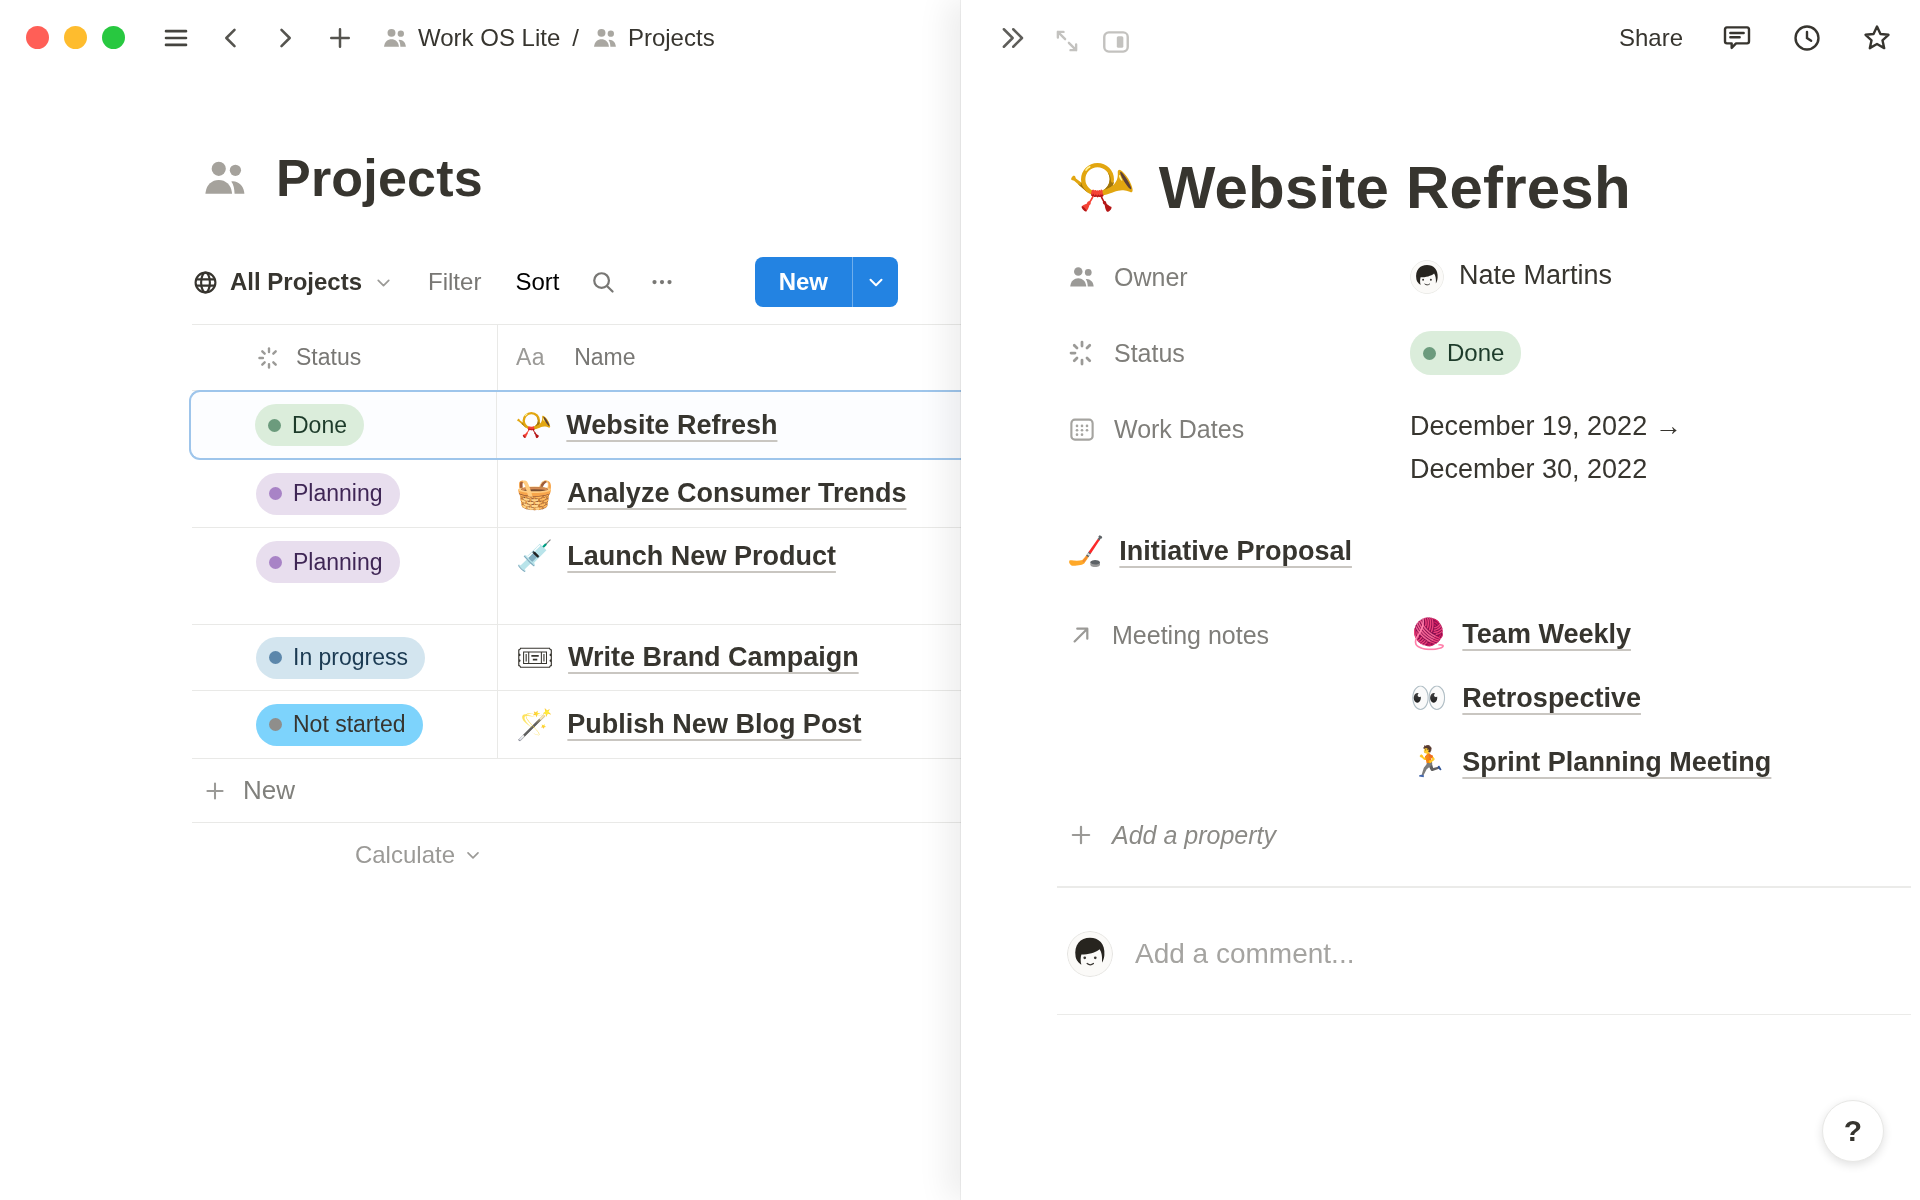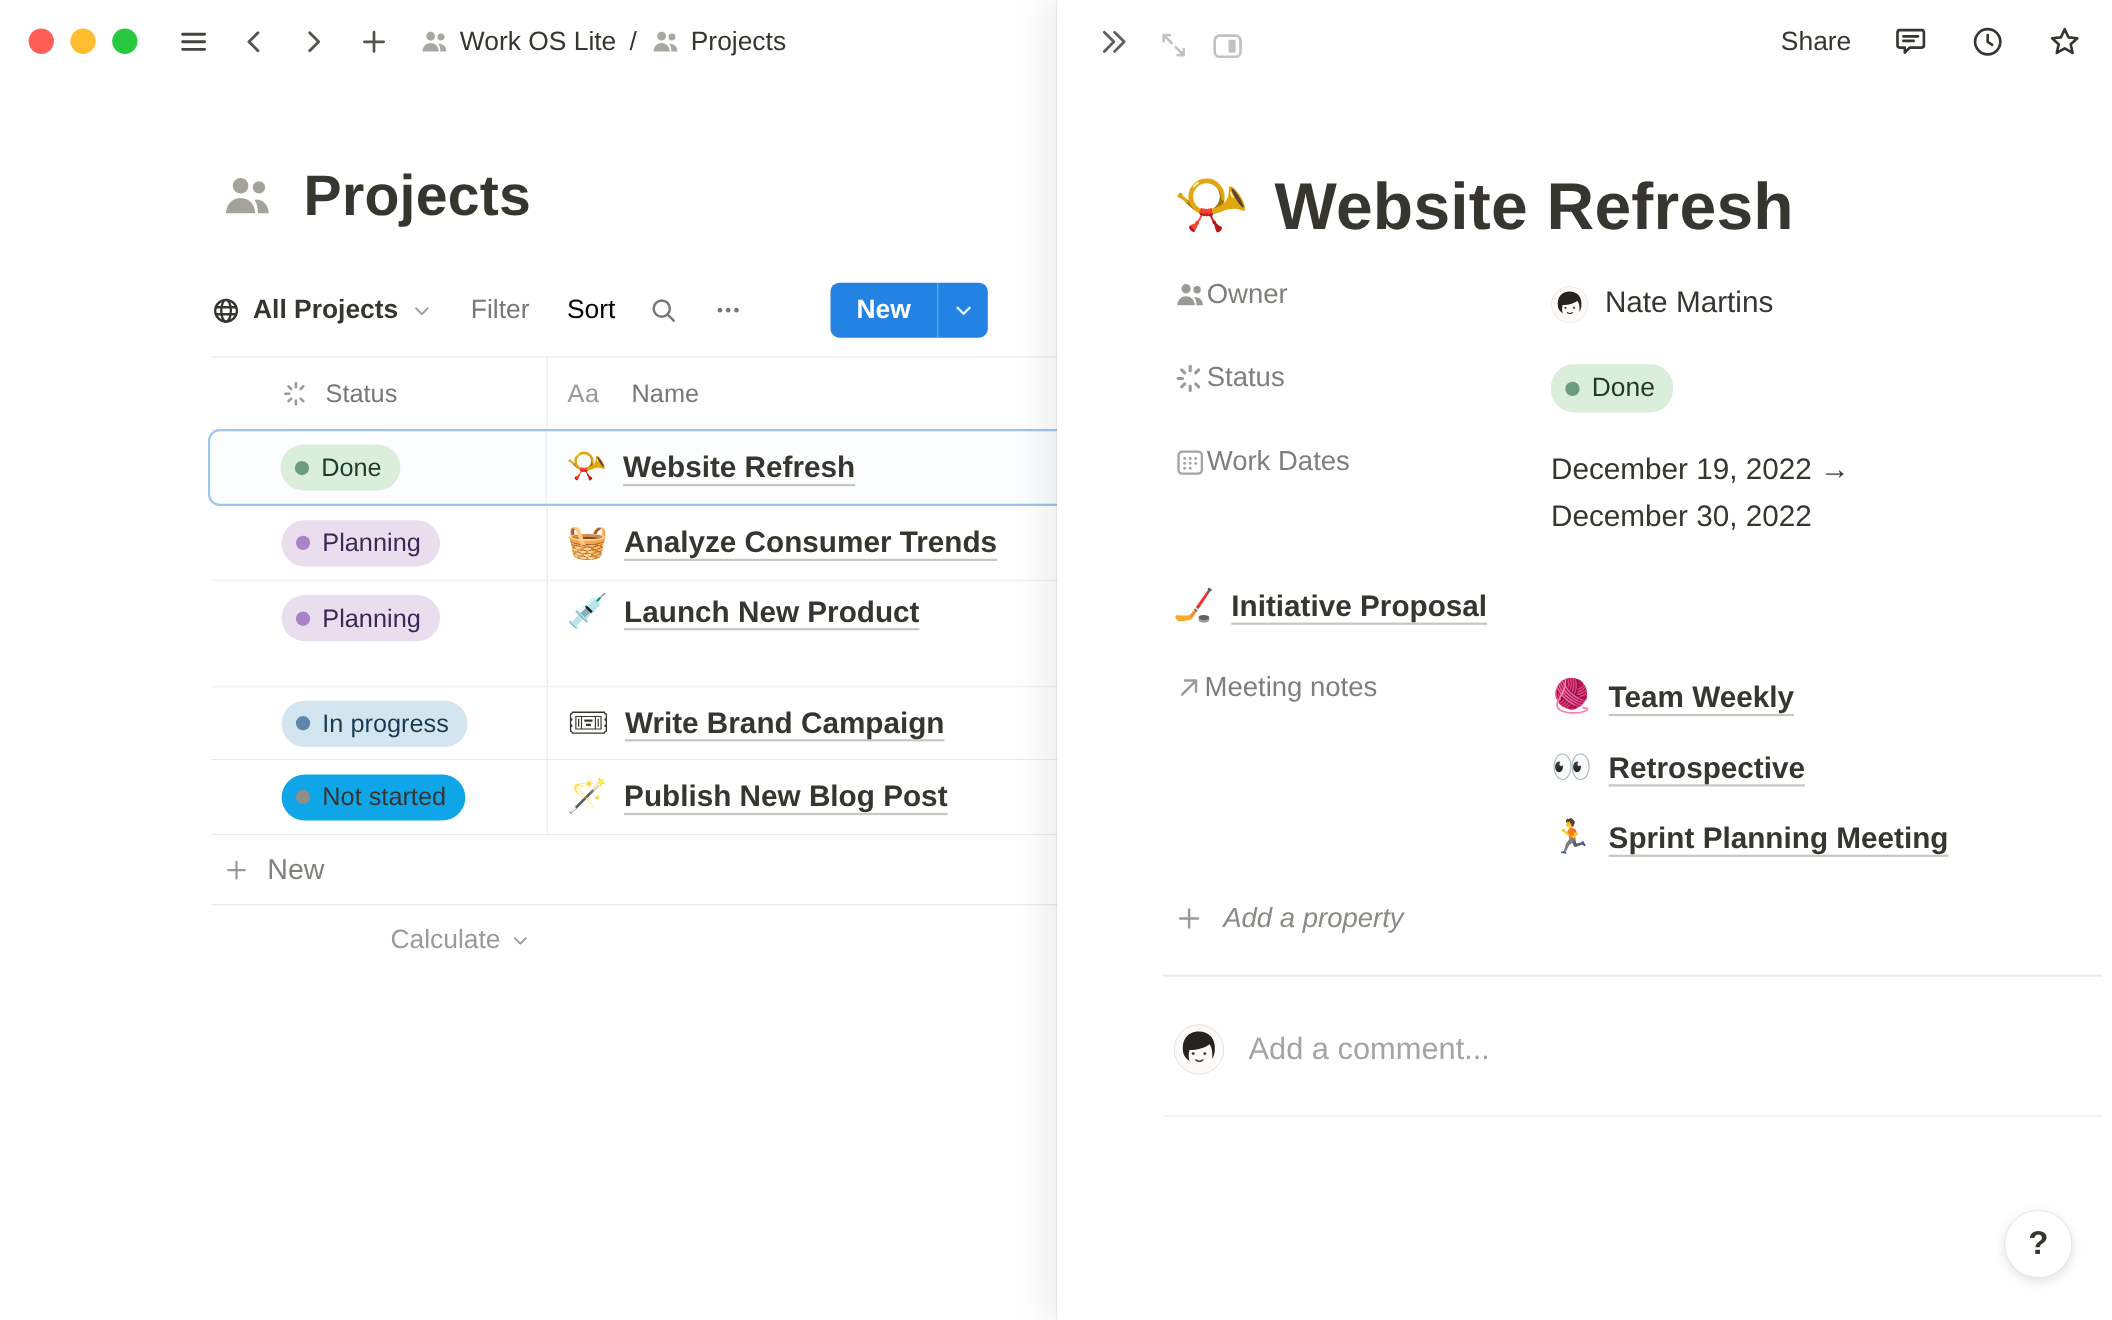--- a/index.html
+++ b/index.html
@@ -61,21 +61,21 @@
     background:#fcfdff; min-height:70px; margin-top:-1px; }
   .row-emoji { font-size:30px; line-height:1; }
   .row-name { font-size:27px; font-weight:600; color:#37352f;
     text-decoration:underline; text-decoration-color:#c9c6c1; text-decoration-thickness:1.5px; text-underline-offset:6px; }
   .badge { display:inline-flex; align-items:center; gap:11px; height:42px; padding:0 17px 0 13px;
     border-radius:21px; font-size:23px; font-weight:500; white-space:nowrap; }
   .badge .dot { width:13px; height:13px; border-radius:50%; flex:none; }
   .badge.c-green { background:#dbeddb; color:#1d3b2a; } .badge.c-green .dot { background:#6c9b7d; }
   .badge.c-purple { background:#e8deee; color:#3f2655; } .badge.c-purple .dot { background:#a883c6; }
   .badge.c-blue { background:#d3e5ef; color:#1b3a52; } .badge.c-blue .dot { background:#5c87ab; }
-  .badge.c-gray { background:#0ea5e9; color:#373530; } .badge.c-gray .dot { background:#8f8e8b; }
+  .badge.c-gray { background:#7dd3fc; color:#373530; } .badge.c-gray .dot { background:#8f8e8b; }
 
   .new-row { display:flex; align-items:center; height:64px; gap:15px; padding-left:10px;
     color:#80807c; font-size:26px; border-bottom:1px solid #e9e9e7; cursor:pointer; }
   .new-row .plus { color:#9b9a97; }
   .calc-row { width:305px; height:64px; display:flex; align-items:center; justify-content:flex-end;
     gap:8px; padding-right:14px; color:#9b9a97; font-size:24px; cursor:pointer; }
 
   
   .panel { position:absolute; top:0; bottom:0; left:961px; width:1040px; background:#fff; z-index:10;
     box-shadow:-14px 0 30px rgba(0,0,0,.07), -1px 0 0 rgba(0,0,0,.05); }
@@ -86,21 +86,21 @@
   .share { font-size:24px; color:#37352f; cursor:pointer; }
   .p-act { color:#37352f; cursor:pointer; }
 
   .p-body { padding:0 90px 0 106px; }
   .p-title-row { margin-top:72px; height:80px; display:flex; align-items:center; gap:22px; }
   .p-title-emoji { font-size:56px; line-height:1; }
   .p-title { font-size:60px; font-weight:700; letter-spacing:.2px; }
 
   .props { margin-top:26px; }
   .prop { display:flex; margin-bottom:28px; }
-  .prop-label { width:343px; flex:none; display:flex; align-items:flex-start; 
+  .prop-label { width:343px; flex:none; display:flex; align-items:center; gap:17px;
     height:48px; color:#7f7e7a; font-size:25px; cursor:pointer; }
   .prop-ic { color:#9b9a97; flex:none; }
   .prop-value { display:flex; align-items:center; min-height:48px; }
   .prop.mb36 { margin-bottom:36px; }
   .owner-val { display:flex; align-items:flex-start; gap:15px; font-size:27px; cursor:pointer; }
   .avatar { width:34px; height:34px; border-radius:50%; overflow:hidden; flex:none; }
   .dates { font-size:27px; line-height:43px; cursor:pointer; }
   .links { display:flex; flex-direction:column; gap:18px; }
   .link { display:flex; align-items:center; gap:15px; height:46px; cursor:pointer; }
   .link-emoji { font-size:30px; line-height:1; }

